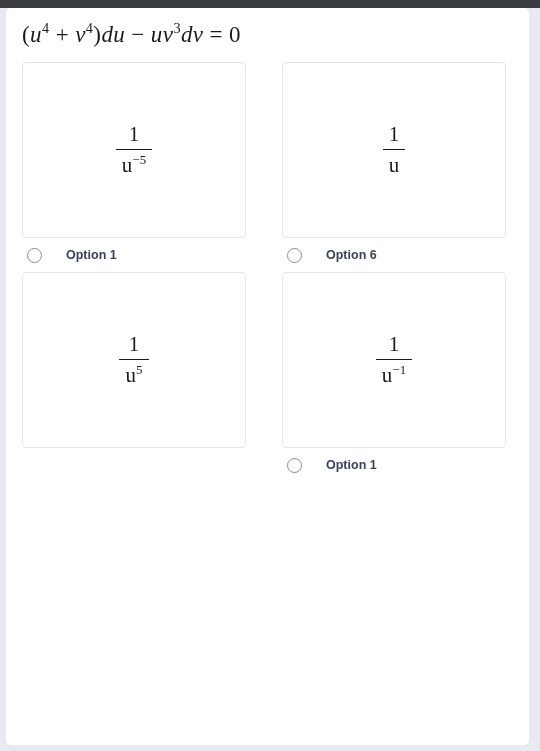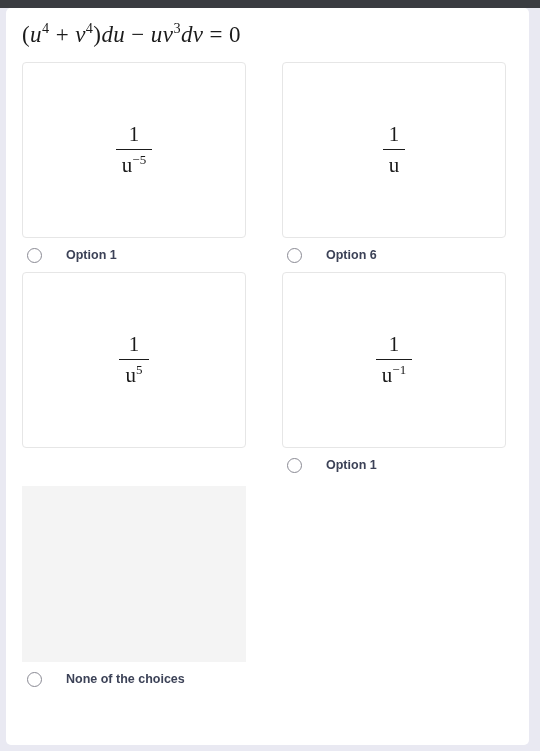--- a/index.html
+++ b/index.html
@@ -208,29 +208,18 @@
             </span>
           </div>
           <div class="radio-row">
             <span class="radio"></span>
             <span class="radio-label">Option 1</span>
           </div>
         </div>
 
       </div>
 
-      <div class="opt-row last-block">
-
-        <div class="opt-cell">
-          <div class="opt-card placeholder"></div>
-          <div class="radio-row">
-            <span class="radio"></span>
-            <span class="radio-label">None of the choices</span>
-          </div>
-        </div>
-
-      </div>
 
     </div>
 
   </div>
 
 </div>
 
 </body></html>

